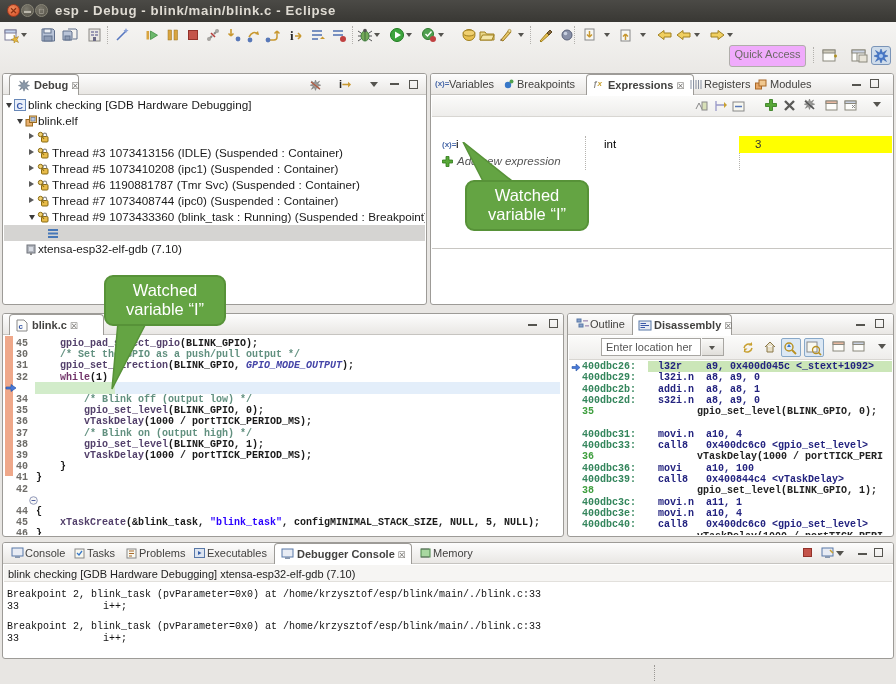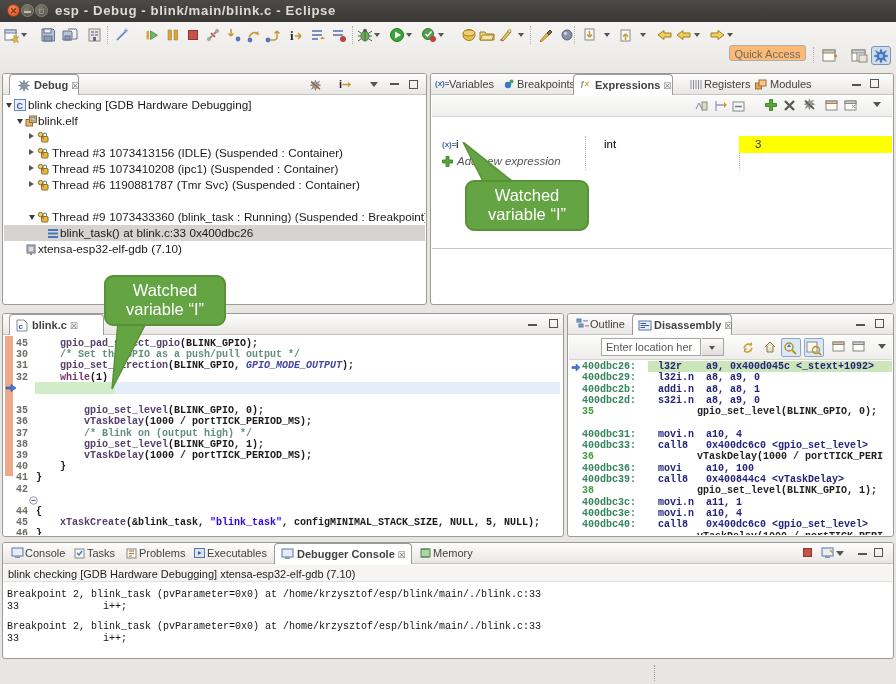--- a/index.html
+++ b/index.html
@@ -15,21 +15,21 @@
 #btn-min, #btn-max { background:radial-gradient(circle at 40% 35%, #7d7a6e, #5d5a50 72%); border:1px solid #8a8778; color:#bcb8ac; font-size:7px; text-align:center; line-height:12px; }
 #btn-min { left:21px; }
 #btn-max { left:35px; }
 
 
 #toolbar { position:absolute; left:0; top:22px; width:896px; height:51px; background:linear-gradient(#f5f4f2,#eae8e5); }
 .tbi { position:absolute; width:17px; height:17px; }
 .tbi svg { position:absolute; left:0; top:0; }
 .dd { position:absolute; width:0; height:0; border-left:3.5px solid transparent; border-right:3.5px solid transparent; border-top:4px solid #55544f; }
 .tsep { position:absolute; height:18px; border-left:1px dotted #b3b1ad; }
-#qa { position:absolute; left:729px; top:45px; width:77px; height:16px; background:#fdba74; border:1px solid #b0aeaa; border-radius:3px; color:#6b6965; font-size:11px; text-align:center; line-height:17px; }
+#qa { position:absolute; left:729px; top:45px; width:77px; height:22px; background:#f0abfc; border:1px solid #b0aeaa; border-radius:3px; color:#6b6965; font-size:11px; text-align:center; line-height:17px; }
 
 
 .panel { position:absolute; background:#fff; border:1px solid #9d9b97; border-radius:3px; }
 .tabbar { position:absolute; left:0; top:0; right:0; height:21px; background:linear-gradient(#fdfdfd,#e9e7e4); border-bottom:1px solid #c6c4c0; border-radius:2px 2px 0 0; }
 .tab { position:absolute; top:0; height:21px; font-size:11px; color:#434240; white-space:nowrap; }
 .tab.active { background:#fff; border:1px solid #9d9b97; border-bottom:none; border-radius:4px 4px 0 0; font-weight:bold; height:21px; }
 .tab .lbl { position:absolute; top:4px; }
 .tclose { color:#6d6b67; font-size:9px; font-weight:normal; }
 .minmax { position:absolute; top:5px; width:10px; height:9px; }
 .ic { position:absolute; }
@@ -367,37 +367,46 @@
 <div class="trow" style="top:82px">
         <span class="tw twc" style="left:25px"></span>
         <span class="ic" style="left:33px;top:2px"><svg width="13" height="12" viewBox="0 0 13 12">
             <rect x="4.5" y="5.5" width="6.5" height="5.5" rx="1" fill="#e8bc4a" stroke="#8a6a10"></rect>
             <path d="M6 5.5 V4 a1.8 1.8 0 0 1 3.6 0 V5.5" fill="none" stroke="#8a8a88" stroke-width="1.2"></path>
             <circle cx="3.5" cy="3.5" r="2.2" fill="#f0d070" stroke="#8a6a10"></circle>
             <path d="M4.5 5 L7 8" stroke="#8a6a10" stroke-width="1.1"></path>
           </svg></span>
         <span class="txt" style="left:48px">Thread #6 1190881787 (Tmr Svc) (Suspended : Container)</span>
       </div>
+<div class="trow" style="top:98px">
+        <span class="tw twc" style="left:25px"></span>
+        <span class="ic" style="left:33px;top:2px"><svg width="13" height="12" viewBox="0 0 13 12">
+            <rect x="4.5" y="5.5" width="6.5" height="5.5" rx="1" fill="#e8bc4a" stroke="#8a6a10"></rect>
+            <path d="M6 5.5 V4 a1.8 1.8 0 0 1 3.6 0 V5.5" fill="none" stroke="#8a8a88" stroke-width="1.2"></path>
+            <circle cx="3.5" cy="3.5" r="2.2" fill="#f0d070" stroke="#8a6a10"></circle>
+            <path d="M4.5 5 L7 8" stroke="#8a6a10" stroke-width="1.1"></path>
+          </svg></span>
+        <span class="txt" style="left:48px">Thread #7 1073408744 (ipc0) (Suspended : Container)</span>
+      </div>
 <div class="trow" style="top:114px">
         <span class="tw twe" style="left:25px"></span>
         <span class="ic" style="left:33px;top:2px"><svg width="13" height="12" viewBox="0 0 13 12">
             <rect x="4.5" y="5.5" width="6.5" height="5.5" rx="1" fill="#e8bc4a" stroke="#8a6a10"></rect>
             <path d="M6 5.5 V4 a1.8 1.8 0 0 1 3.6 0 V5.5" fill="none" stroke="#8a8a88" stroke-width="1.2"></path>
             <circle cx="3.5" cy="3.5" r="2.2" fill="#f0d070" stroke="#8a6a10"></circle>
             <path d="M4.5 5 L7 8" stroke="#8a6a10" stroke-width="1.1"></path>
           </svg></span>
         <span class="txt" style="left:48px">Thread #9 1073433360 (blink_task : Running) (Suspended : Breakpoint)</span>
       </div>
 <div class="trow sel" style="top:130px">
         <span class="ic" style="left:43px;top:2px"><svg width="13" height="12" viewBox="0 0 13 12">
             <rect x="1" y="2" width="10" height="2" fill="#4878b8"></rect>
             <rect x="1" y="5.5" width="10" height="2" fill="#4878b8"></rect>
             <rect x="1" y="9" width="10" height="2" fill="#4878b8"></rect>
           </svg></span>
-        <span class="txt" style="left:56px">blink_task() at blink.c:33 0x400dbc26</span>
       </div>
 <div class="trow" style="top:146px">
         <span class="ic" style="left:21px;top:2px"><svg width="13" height="12" viewBox="0 0 13 12">
             <rect x="2" y="2" width="8" height="8" fill="#b0b4bc" stroke="#70747c"></rect>
             <rect x="4" y="4" width="4" height="4" fill="#d8dce4"></rect>
             <rect x="5" y="10" width="2" height="2" fill="#888"></rect>
           </svg></span>
         <span class="txt" style="left:34px">xtensa-esp32-elf-gdb (7.10)</span>
       </div>
 </div>
@@ -408,21 +417,21 @@
       <div class="tab" style="left:18px">
         <span class="lbl">Variables</span>
       </div>
 <span class="ic" style="left:72px;top:4px"><svg width="12" height="12">
           <circle cx="5" cy="7" r="3.2" fill="#3878c8"></circle>
           <circle cx="8.5" cy="3.5" r="2" fill="#50a050"></circle>
         </svg></span>
       <div class="tab" style="left:86px">
         <span class="lbl">Breakpoints</span>
       </div>
-<div class="tab active" style="left:142px;width:100px">
+<div class="tab active" style="left:155px;width:108px">
         <span class="ic" style="left:6px;top:4px;font-size:8px;color:#888;font-style:italic;font-weight:bold">ƒ<span style="color:#c8a030">x</span></span>
         <span class="lbl" style="left:21px">Expressions <span class="tclose">☒</span></span>
       </div>
 <span class="ic" style="left:259px;top:4px"><svg width="13" height="13">
           <g stroke="#8890a0" stroke-width="1">
             <line x1="1" y1="2" x2="1" y2="11"></line>
             <line x1="3.5" y1="2" x2="3.5" y2="11"></line>
             <line x1="6" y1="2" x2="6" y2="11"></line>
             <line x1="8.5" y1="2" x2="8.5" y2="11"></line>
             <line x1="11" y1="2" x2="11" y2="11"></line>
@@ -508,20 +517,21 @@
 <div style="position:absolute;left:1px;top:0;width:8px;height:140px;background:#efa88a"></div>
 <div style="position:absolute;left:31px;top:46px;width:525px;height:12px;background:#e3eefa"></div>
 <div style="position:absolute;left:31px;top:46px;width:80px;height:12px;background:#d2ecca"></div>
 <span class="ic" style="left:1px;top:47px"><svg width="12" height="10">
           <path d="M1 4 h5 V1.5 L11 5 6 8.5 V6 H1z" fill="#4878d8" stroke="#2858a8" stroke-width="0.7"></path>
         </svg></span>
 <div class="cl" style="top:2px"><span class="lnum">45</span><span class="code">    <span class="fn">gpio_pad_select_gpio</span>(BLINK_GPIO);</span></div>
 <div class="cl" style="top:13.2px"><span class="lnum">30</span><span class="code">    <span class="cmt">/* Set the GPIO as a push/pull output */</span></span></div>
 <div class="cl" style="top:24.4px"><span class="lnum">31</span><span class="code">    <span class="fn">gpio_set_direction</span>(BLINK_GPIO, <span class="mac">GPIO_MODE_OUTPUT</span>);</span></div>
 <div class="cl" style="top:35.599999999999994px"><span class="lnum">32</span><span class="code">    <span class="kw">while</span>(1)</span></div>
+<div class="cl" style="top:58.0px"><span class="lnum">34</span><span class="code">        <span class="cmt">/* Blink off (output low) */</span></span></div>
 <div class="cl" style="top:69.2px"><span class="lnum">35</span><span class="code">        <span class="fn">gpio_set_level</span>(BLINK_GPIO, 0);</span></div>
 <div class="cl" style="top:80.4px"><span class="lnum">36</span><span class="code">        <span class="fn">vTaskDelay</span>(1000 / portTICK_PERIOD_MS);</span></div>
 <div class="cl" style="top:91.60000000000001px"><span class="lnum">37</span><span class="code">        <span class="cmt">/* Blink on (output high) */</span></span></div>
 <div class="cl" style="top:102.80000000000001px"><span class="lnum">38</span><span class="code">        <span class="fn">gpio_set_level</span>(BLINK_GPIO, 1);</span></div>
 <div class="cl" style="top:114.00000000000001px"><span class="lnum">39</span><span class="code">        <span class="fn">vTaskDelay</span>(1000 / portTICK_PERIOD_MS);</span></div>
 <div class="cl" style="top:125.20000000000002px"><span class="lnum">40</span><span class="code">    }</span></div>
 <div class="cl" style="top:136.4px"><span class="lnum">41</span><span class="code">}</span></div>
 <div class="cl" style="top:147.6px"><span class="lnum">42</span><span class="code"></span></div>
 <div class="cl" style="top:169.99999999999997px"><span class="lnum">44</span><span class="code">{</span></div>
 <div class="cl" style="top:181.19999999999996px"><span class="lnum">45</span><span class="code">    <span class="fn">xTaskCreate</span>(&amp;blink_task, <span class="str">"blink_task"</span>, configMINIMAL_STACK_SIZE, NULL, 5, NULL);</span></div>

